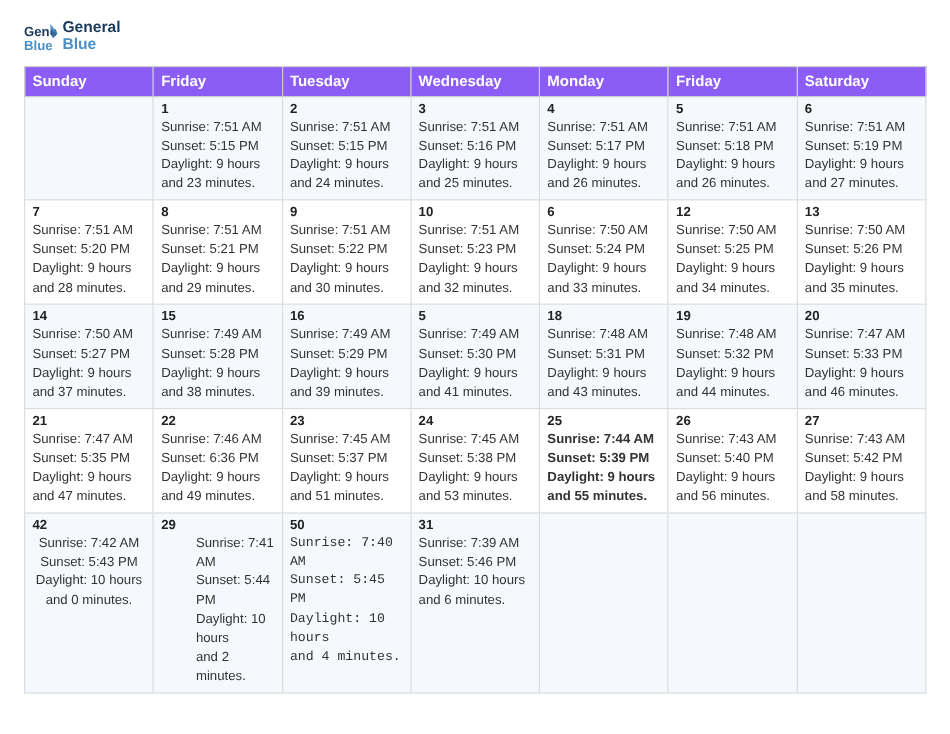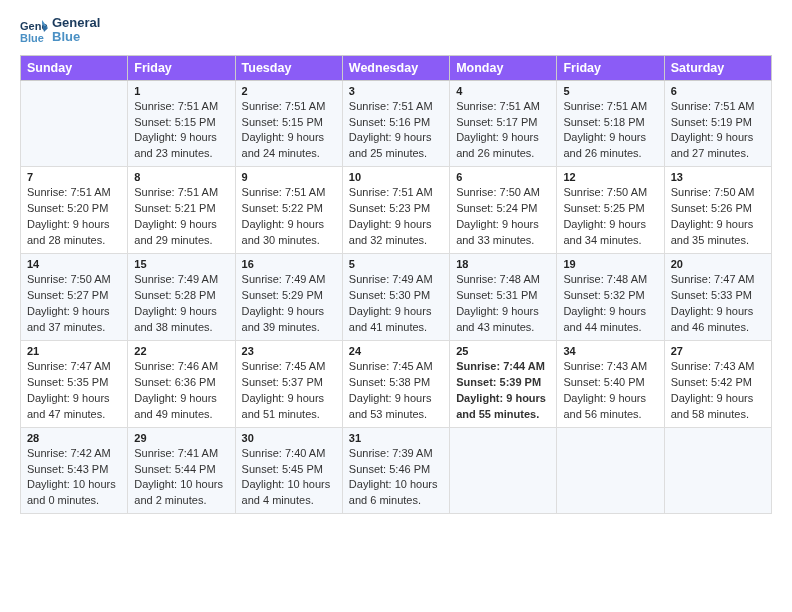--- a/index.html
+++ b/index.html
@@ -296,52 +296,52 @@
 and 53 minutes.</div>
           </td>
           <td>
             <span class="day-num">25</span>
             <div class="day-info" style="white-space: pre-line; font-weight: bold;">Sunrise: 7:44 AM
 Sunset: 5:39 PM
 Daylight: 9 hours
 and 55 minutes.</div>
           </td>
           <td>
-            <span class="day-num">34</span>
+            <span class="day-num">26</span>
             <div class="day-info" style="white-space: pre-line;">Sunrise: 7:43 AM
 Sunset: 5:40 PM
 Daylight: 9 hours
 and 56 minutes.</div>
           </td>
           <td>
             <span class="day-num">27</span>
             <div class="day-info" style="white-space: pre-line;">Sunrise: 7:43 AM
 Sunset: 5:42 PM
 Daylight: 9 hours
 and 58 minutes.</div>
           </td>
         </tr>
         <tr>
           <td>
-            <span class="day-num">28</span>
-            <div class="day-info" style="white-space: pre-line;">Sunrise: 7:42 AM
+            <span class="day-num">42</span>
+            <div class="day-info" style="white-space: pre-line; text-align: center;">Sunrise: 7:42 AM
 Sunset: 5:43 PM
 Daylight: 10 hours
 and 0 minutes.</div>
           </td>
           <td>
             <span class="day-num">29</span>
-            <div class="day-info" style="white-space: pre-line;">Sunrise: 7:41 AM
+            <div class="day-info" style="white-space: pre-line; margin-left: 29px;">Sunrise: 7:41 AM
 Sunset: 5:44 PM
 Daylight: 10 hours
 and 2 minutes.</div>
           </td>
           <td>
-            <span class="day-num">30</span>
-            <div class="day-info" style="white-space: pre-line;">Sunrise: 7:40 AM
+            <span class="day-num">50</span>
+            <div class="day-info" style="white-space: pre-line; font-family: Liberation Mono, monospace;">Sunrise: 7:40 AM
 Sunset: 5:45 PM
 Daylight: 10 hours
 and 4 minutes.</div>
           </td>
           <td>
             <span class="day-num">31</span>
             <div class="day-info" style="white-space: pre-line;">Sunrise: 7:39 AM
 Sunset: 5:46 PM
 Daylight: 10 hours
 and 6 minutes.</div>

